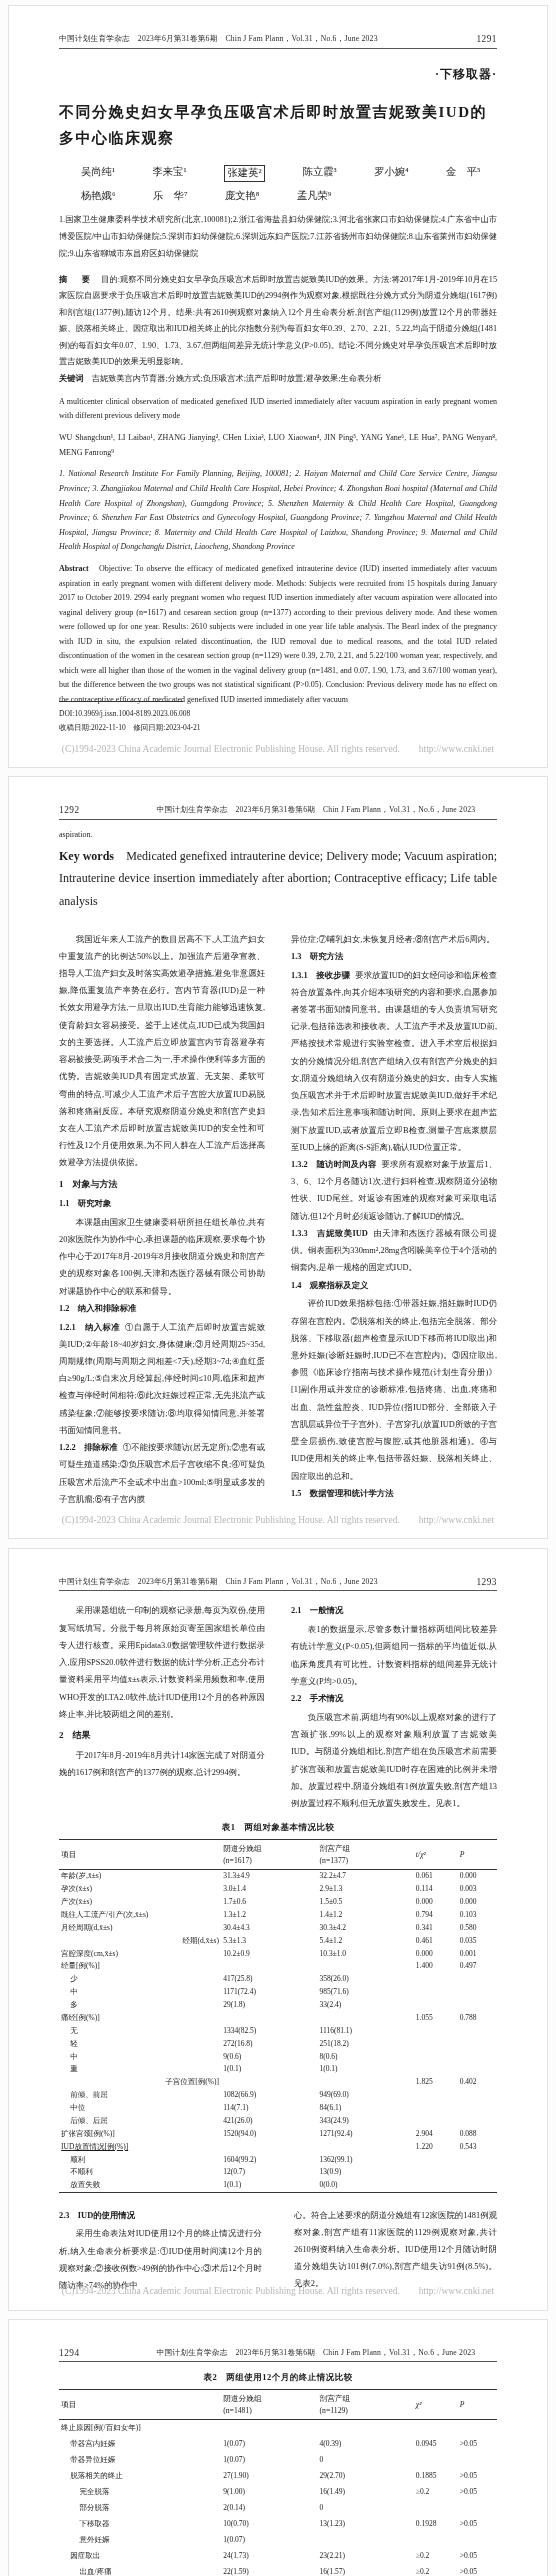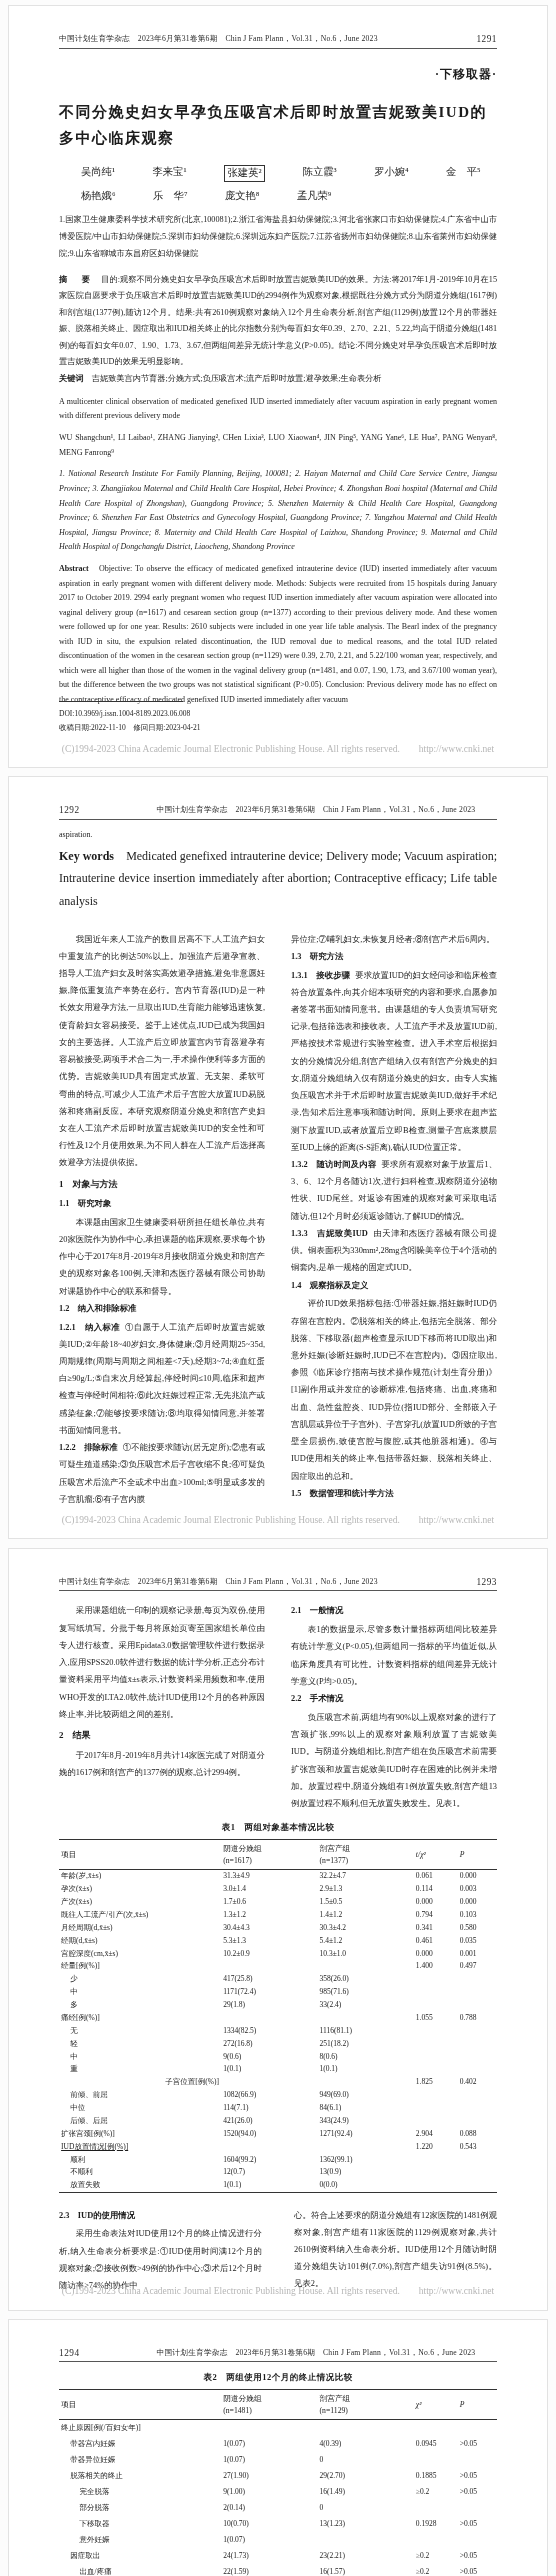--- a/index.html
+++ b/index.html
@@ -229,21 +229,21 @@
                 <td>0.103</td>
               </tr>
               <tr>
                 <td style="padding-left: 2.1px;">月经周期(d,x̄±s)</td>
                 <td>30.4±4.3</td>
                 <td>30.3±4.2</td>
                 <td>0.341</td>
                 <td>0.580</td>
               </tr>
               <tr>
-                <td style="padding-left: 2.1px;">经期(d,x̄±s)</td>
+                <td style="padding-left: 2.1px; text-align: right;">经期(d,x̄±s)</td>
                 <td>5.3±1.3</td>
                 <td>5.4±1.2</td>
                 <td>0.461</td>
                 <td>0.035</td>
               </tr>
               <tr>
                 <td style="padding-left: 2.1px;">宫腔深度(cm,x̄±s)</td>
                 <td>10.2±0.9</td>
                 <td>10.3±1.0</td>
                 <td>0.000</td>

